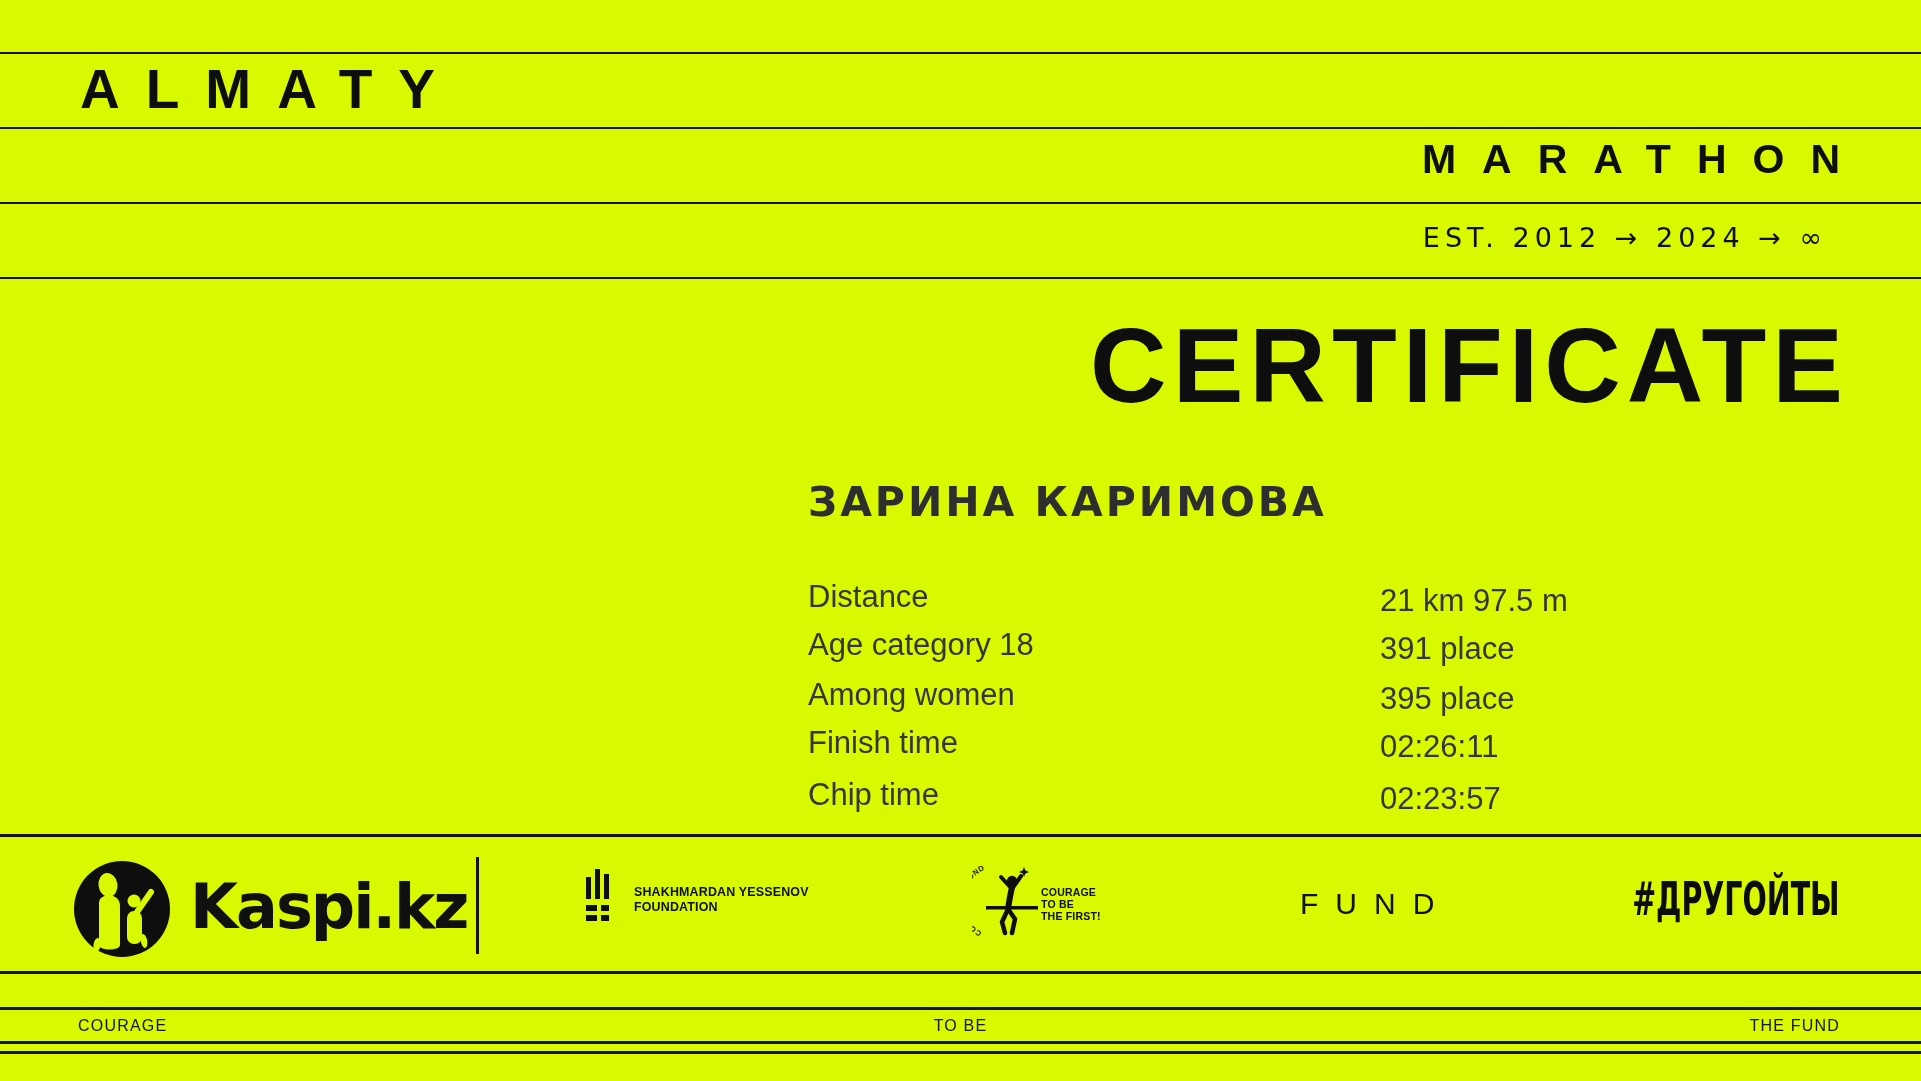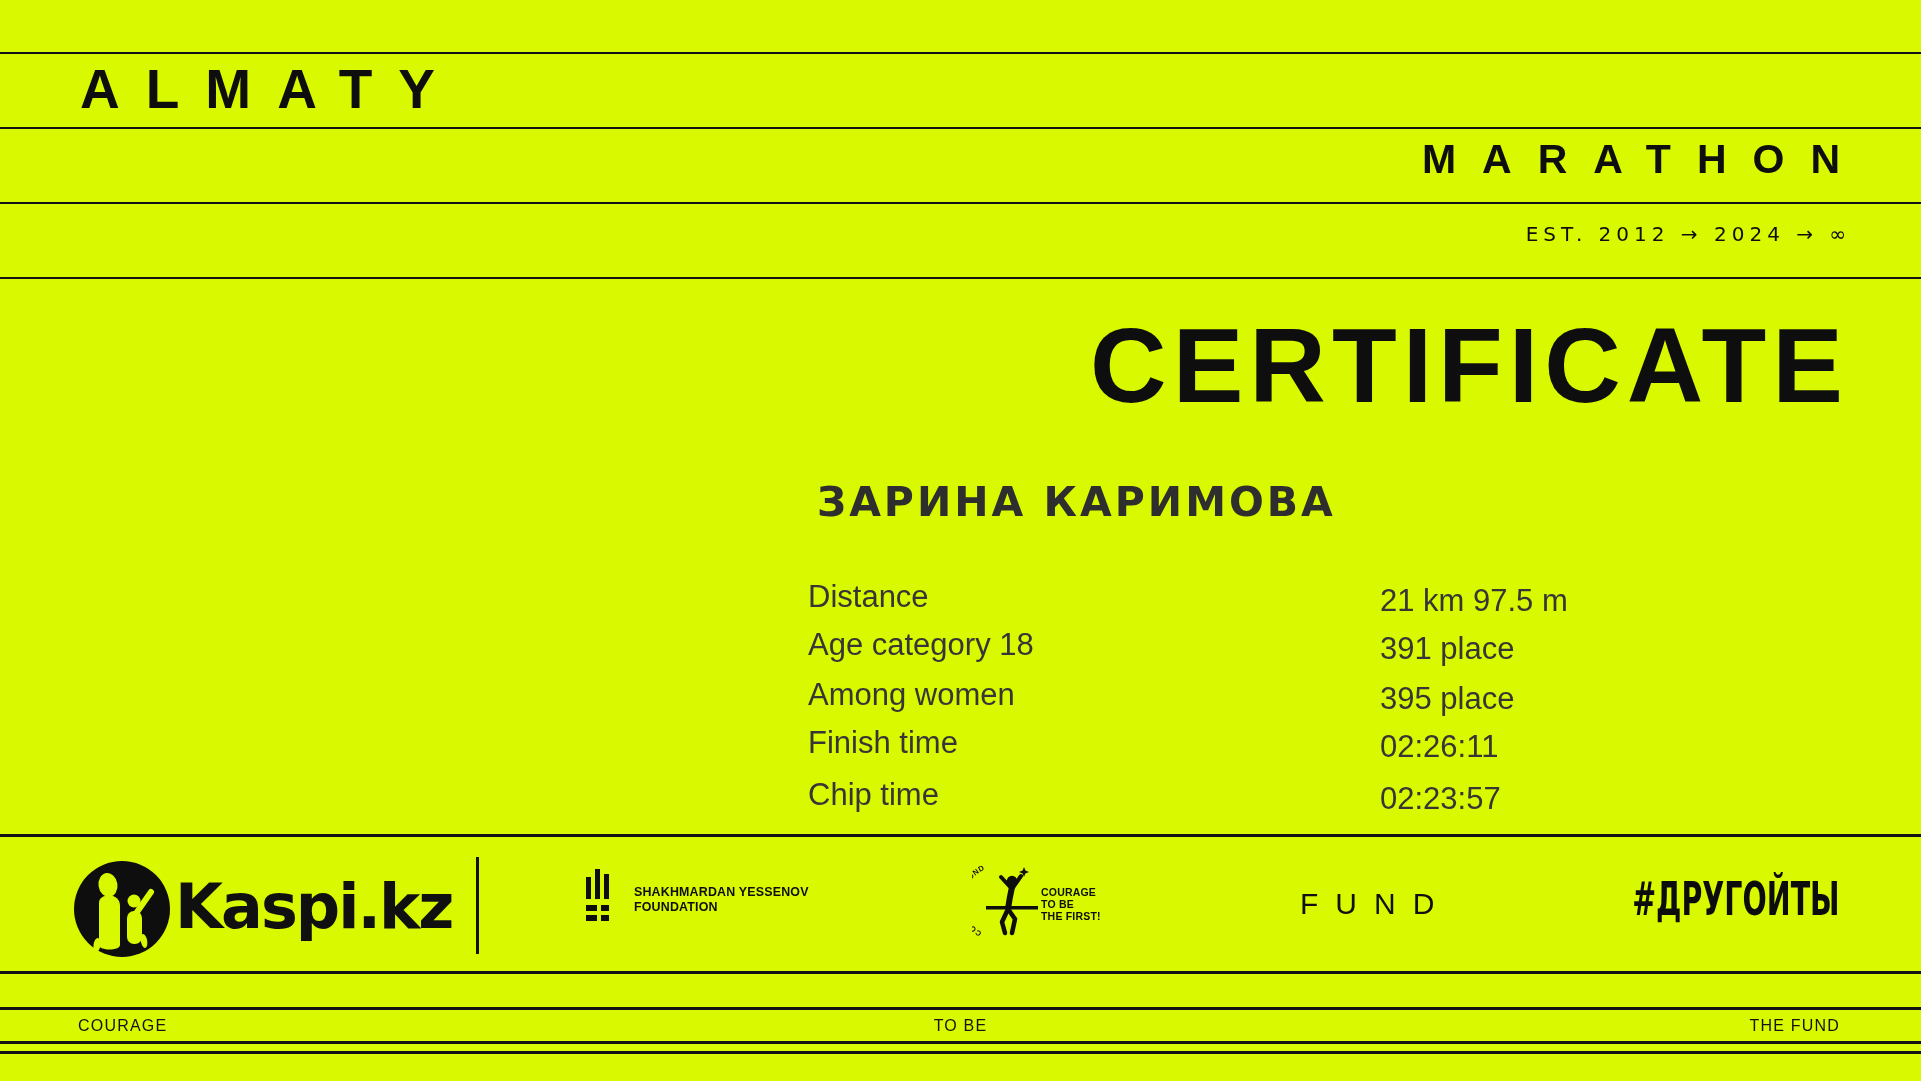--- a/index.html
+++ b/index.html
@@ -3,27 +3,27 @@
 <meta charset="utf-8">
 <style>
   html,body{margin:0;padding:0;}
   body{font-family:"Liberation Sans",sans-serif;}
   #cert{position:relative;width:1921px;height:1081px;background:#d9f900;overflow:hidden;color:#0e0e0e;}
   .rule{position:absolute;left:0;width:100%;background:#131313;height:2px;}
   .rule.thick{height:3px;}
   .abs{position:absolute;white-space:nowrap;}
   .city{left:80px;top:62px;font-size:55px;font-weight:bold;letter-spacing:26px;line-height:1;}
   .event{right:55px;top:139px;font-size:41px;font-weight:bold;letter-spacing:26px;line-height:1;}
-  .est{right:70px;top:224px;font-size:20px;font-weight:500;letter-spacing:5px;line-height:1;font-family:"DejaVu Sans",sans-serif;}
+  .est{right:94px;top:224px;font-size:27px;font-weight:500;letter-spacing:5px;line-height:1;font-family:"DejaVu Sans",sans-serif;}
   .title{right:72px;top:312px;font-size:106px;font-weight:700;letter-spacing:6px;line-height:1;}
-  .pname{left:808px;top:482px;font-size:41px;font-weight:bold;letter-spacing:3px;line-height:1;color:#2e2e2e;font-family:"DejaVu Sans",sans-serif;margin-left:9px;}
+  .pname{left:808px;top:482px;font-size:41px;font-weight:bold;letter-spacing:3px;line-height:1;color:#2e2e2e;font-family:"DejaVu Sans",sans-serif;}
   .data-row{position:absolute;left:808px;width:900px;height:40px;color:#363636;}
   .data-row .lbl{position:absolute;left:0;top:0;font-size:31px;line-height:1.2;}
   .data-row .val{position:absolute;left:572px;top:4px;font-size:31px;line-height:1.2;}
-  .kaspi-word{left:175px;top:876px;font-size:62px;font-weight:bold;letter-spacing:-2px;color:#101010;font-family:"DejaVu Sans",sans-serif;line-height:1;}
+  .kaspi-word{left:190px;top:876px;font-size:62px;font-weight:bold;letter-spacing:-2px;color:#101010;font-family:"DejaVu Sans",sans-serif;line-height:1;}
   .vdivider{position:absolute;left:476px;top:857px;width:3px;height:97px;background:#111;}
   .yessenov-text{position:absolute;left:634px;top:884px;font-size:13.5px;font-weight:bold;line-height:15px;letter-spacing:0.2px;transform:scaleX(0.92);transform-origin:left top;color:#0e0e0e;}
   .cf-text{position:absolute;left:1041px;top:886px;font-size:10.5px;font-weight:bold;line-height:12px;letter-spacing:0.2px;color:#0e0e0e;}
   .krida{left:1300px;top:889px;font-size:30px;font-weight:400;letter-spacing:17px;line-height:1;color:#101010;}
   .hashtag{right:81px;top:876px;font-size:46px;font-weight:bold;line-height:1;transform:scaleX(0.62);transform-origin:right top;font-family:"DejaVu Sans",sans-serif;color:#0c0c0c;}
   .slogan{top:1016px;font-size:16px;font-weight:500;letter-spacing:1.2px;color:#141414;line-height:1.2;}
   .slogan.left{left:78px;}
   .slogan.center{left:0;width:100%;text-align:center;}
   .slogan.right{right:81px;}
   svg{display:block;}

